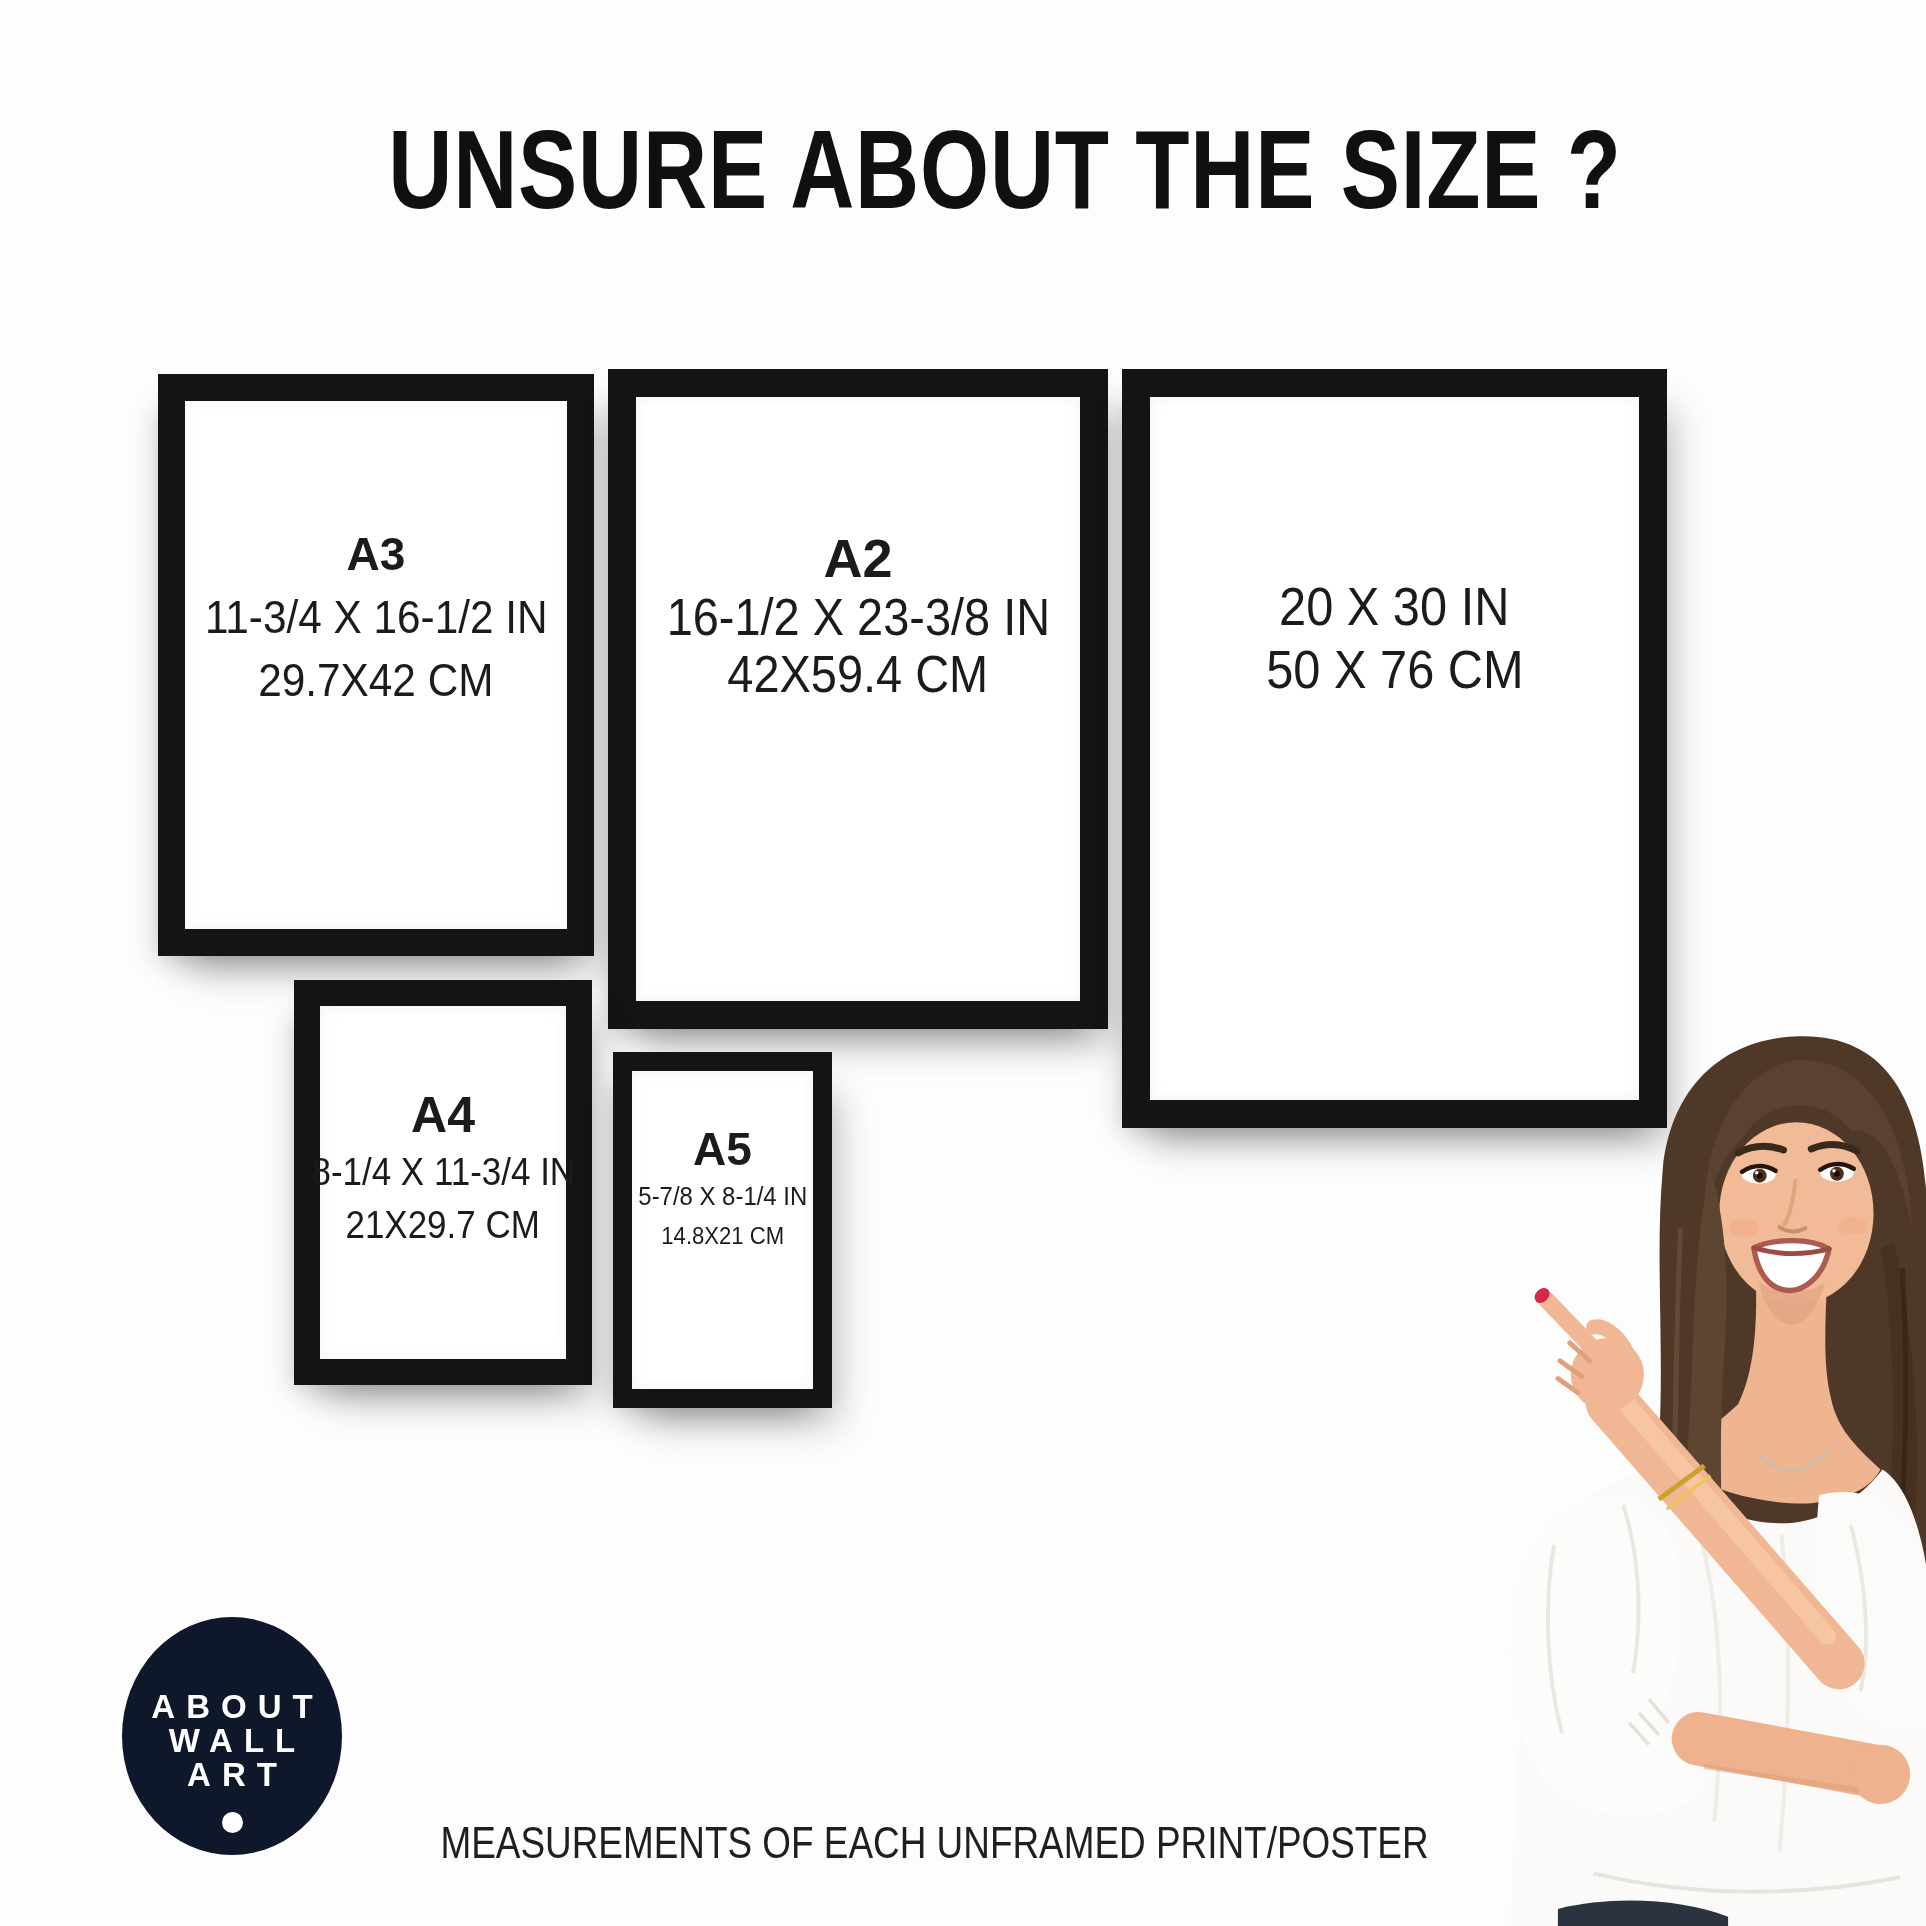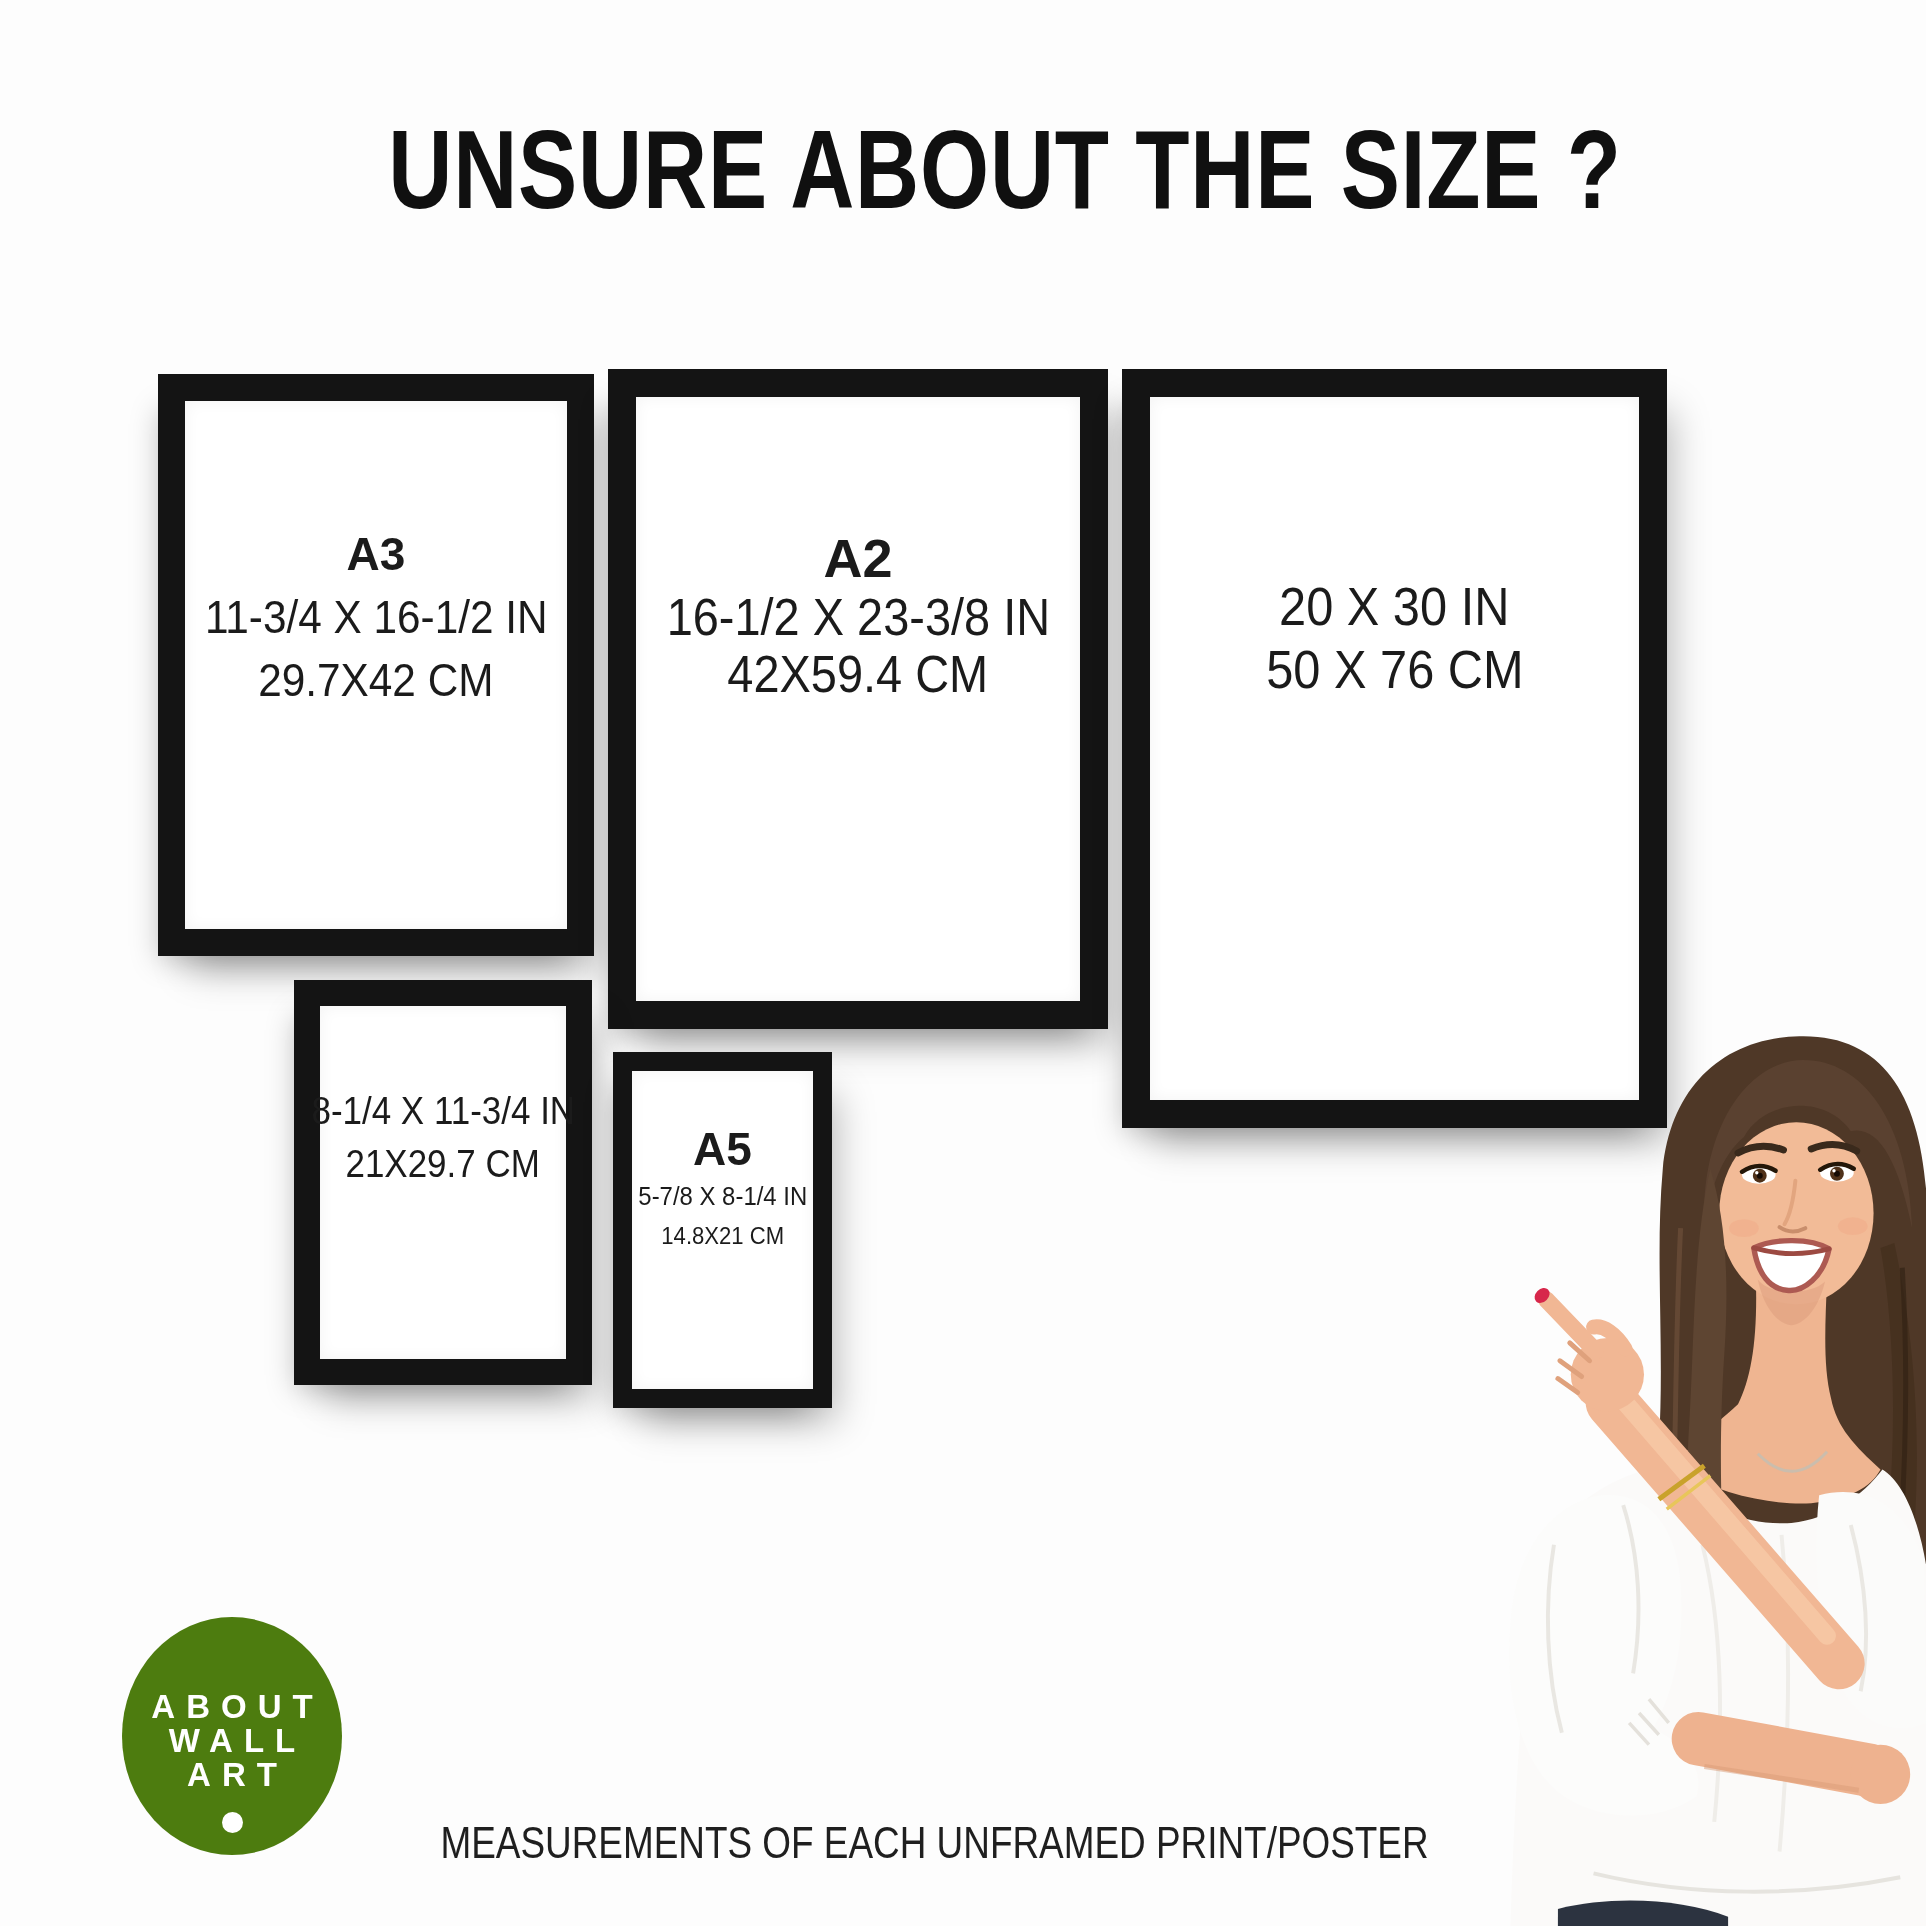--- a/index.html
+++ b/index.html
@@ -41,21 +41,21 @@
   #f-a4 .dim{font-size:38px;line-height:53px;}
   #f-a5{left:613px;top:1052px;width:219px;height:356px;border-width:19px;}
   #f-a5 .ptext{top:52px;}
   #f-a5 .label{font-size:46px;line-height:53px;}
   #f-a5 .dim{font-size:26px;line-height:40px;}
   #f-a5 .dim-cm{font-size:24px;}
 
   
   .logo{
     position:absolute;left:122px;top:1617px;width:220px;height:238px;border-radius:50%;
-    background:#4d7c0f;box-sizing:border-box;display:flex;flex-direction:column;
+    background:#0f172a;box-sizing:border-box;display:flex;flex-direction:column;
     align-items:center;justify-content:flex-start;padding-top:73px;
   }
   .logo-line{
     color:#ffffff;font-weight:700;font-size:33px;line-height:34px;
     letter-spacing:11px;padding-left:11px;white-space:nowrap;
   }
   .logo-dot{width:21px;height:21px;border-radius:50%;background:#ffffff;margin-top:20px;}
 
   
   .caption{
@@ -94,20 +94,21 @@
 
   <div class="frame" id="f-2030">
     <div class="ptext">
       <div class="dim"><span class="squeeze">20 X 30 IN</span></div>
       <div class="dim"><span class="squeeze">50 X 76 CM</span></div>
     </div>
   </div>
 
   <div class="frame" id="f-a4">
     <div class="ptext">
+      <div class="label"><span>A4</span></div>
       <div class="dim"><span class="squeeze">8-1/4 X 11-3/4 IN</span></div>
       <div class="dim"><span class="squeeze">21X29.7 CM</span></div>
     </div>
   </div>
 
   <div class="frame" id="f-a5">
     <div class="ptext">
       <div class="label"><span>A5</span></div>
       <div class="dim"><span class="squeeze">5-7/8 X 8-1/4 IN</span></div>
       <div class="dim dim-cm"><span class="squeeze">14.8X21 CM</span></div>

